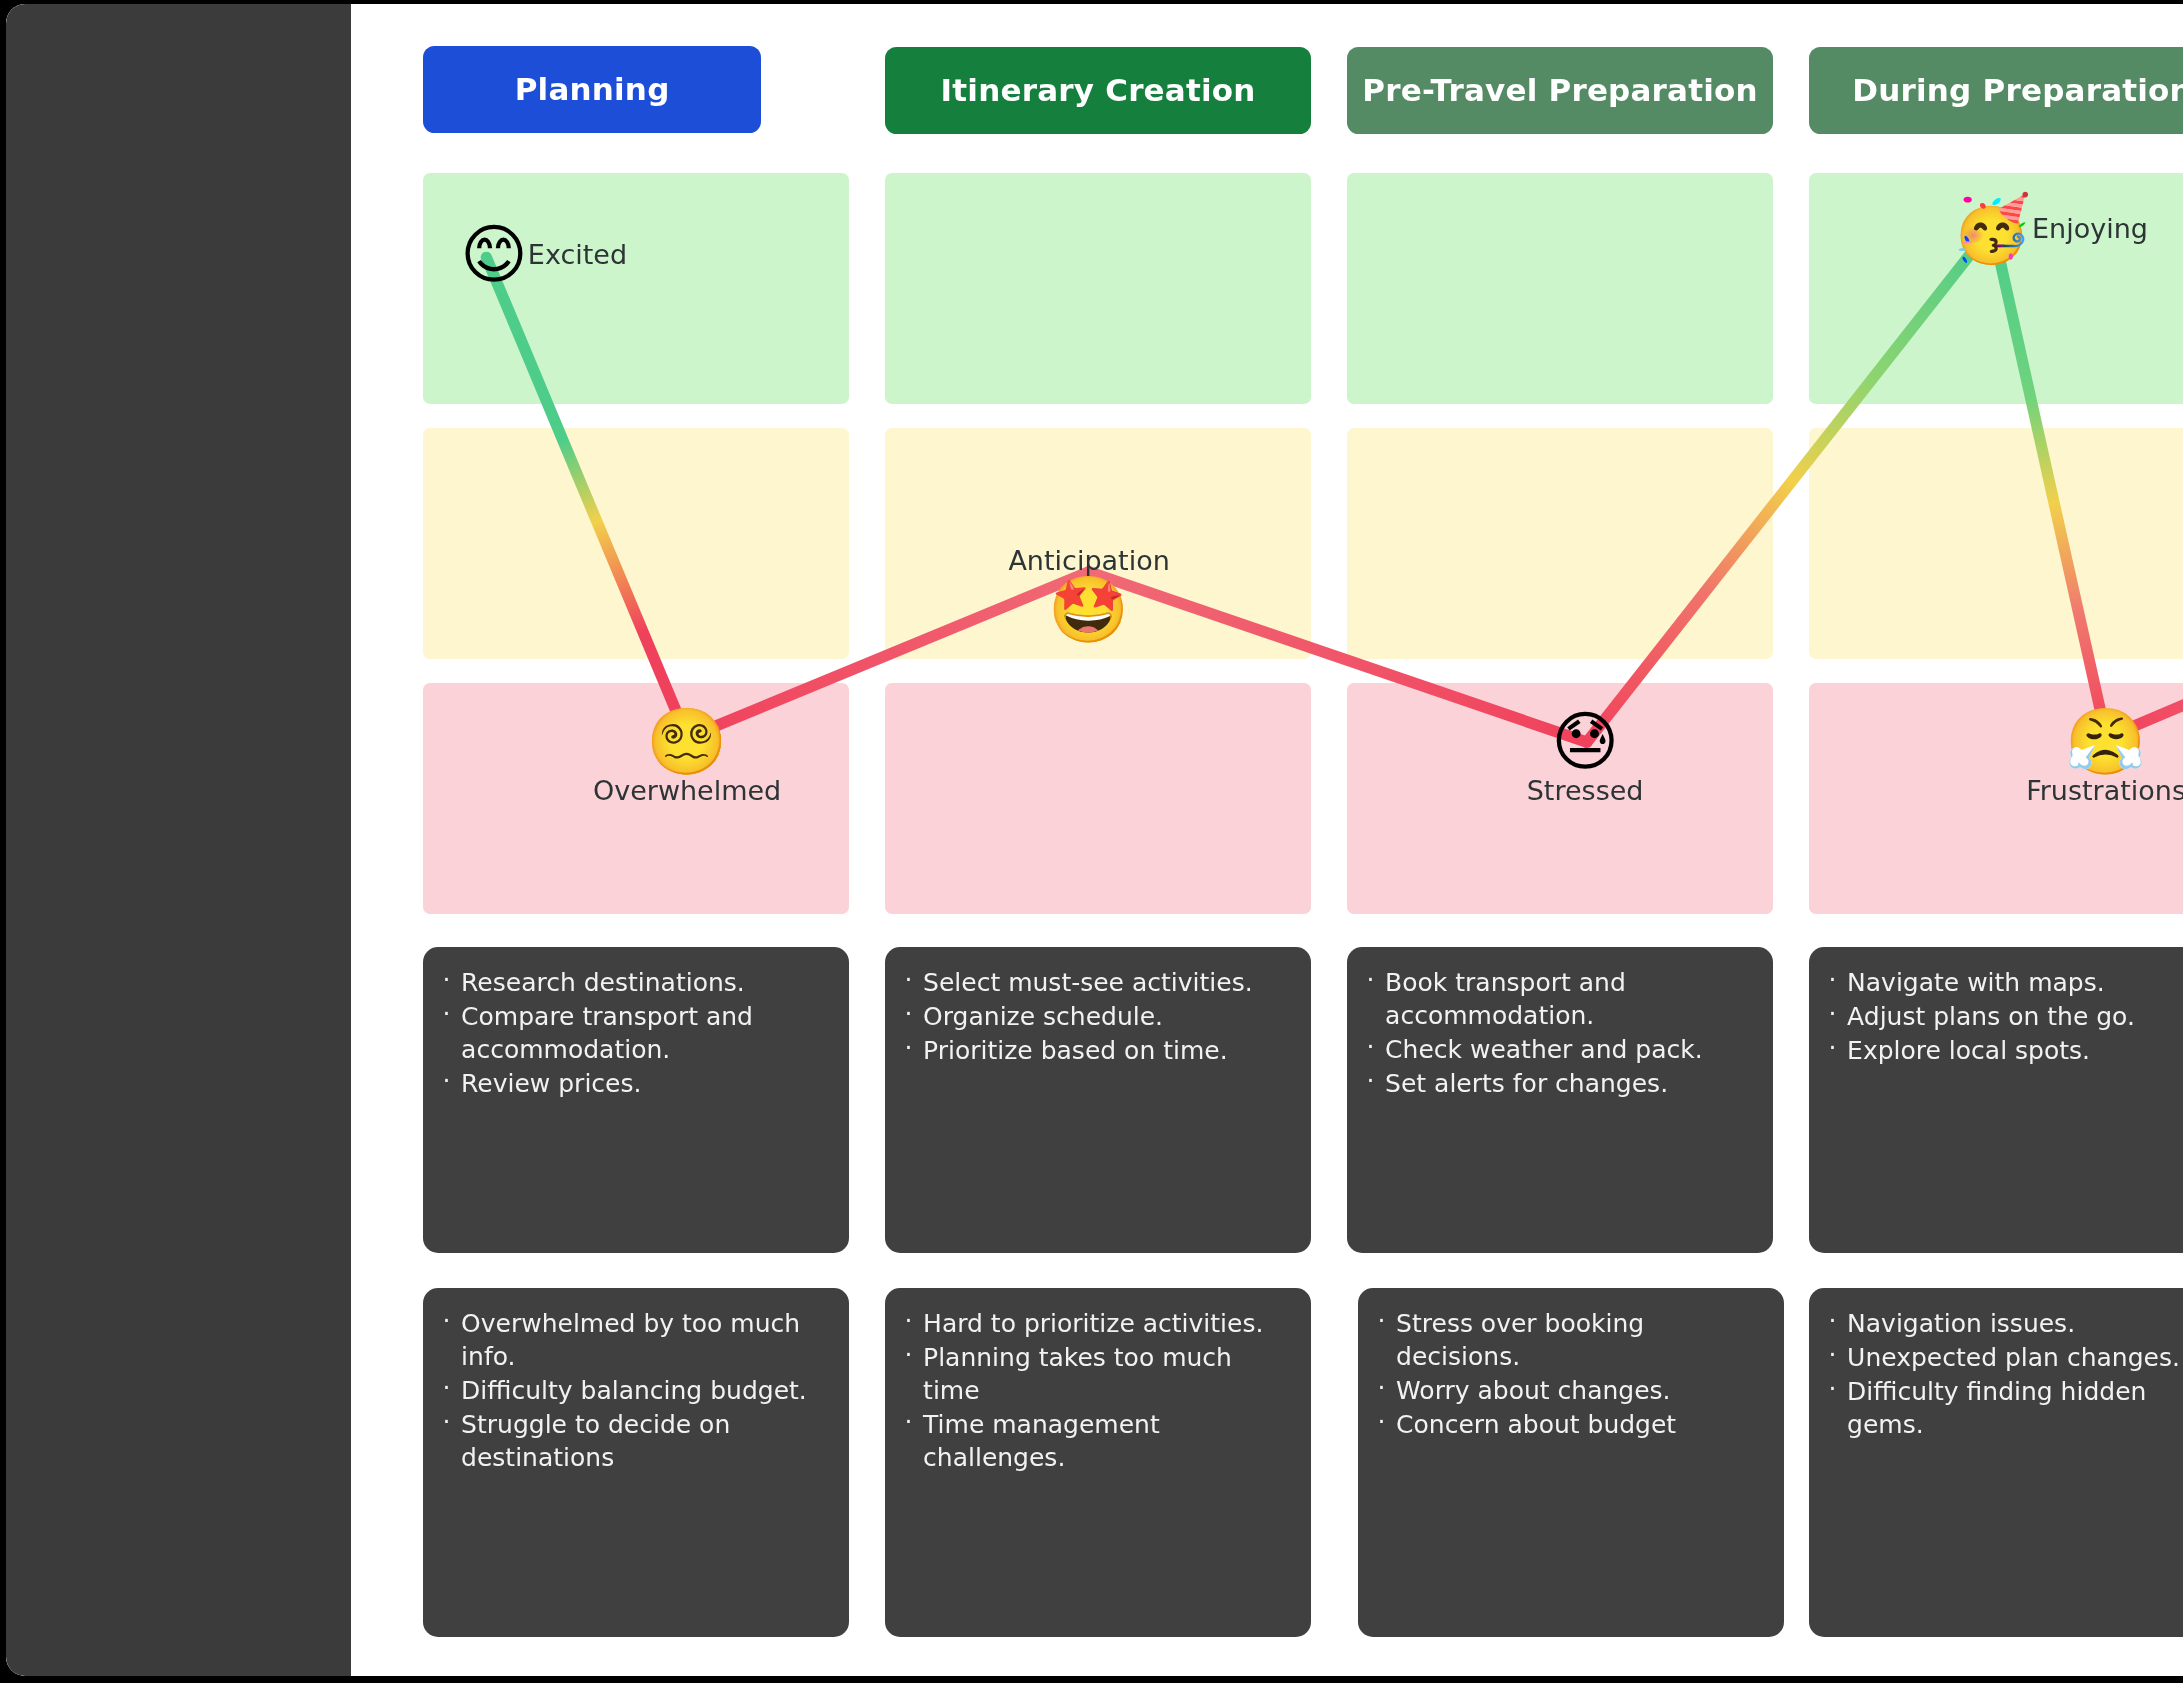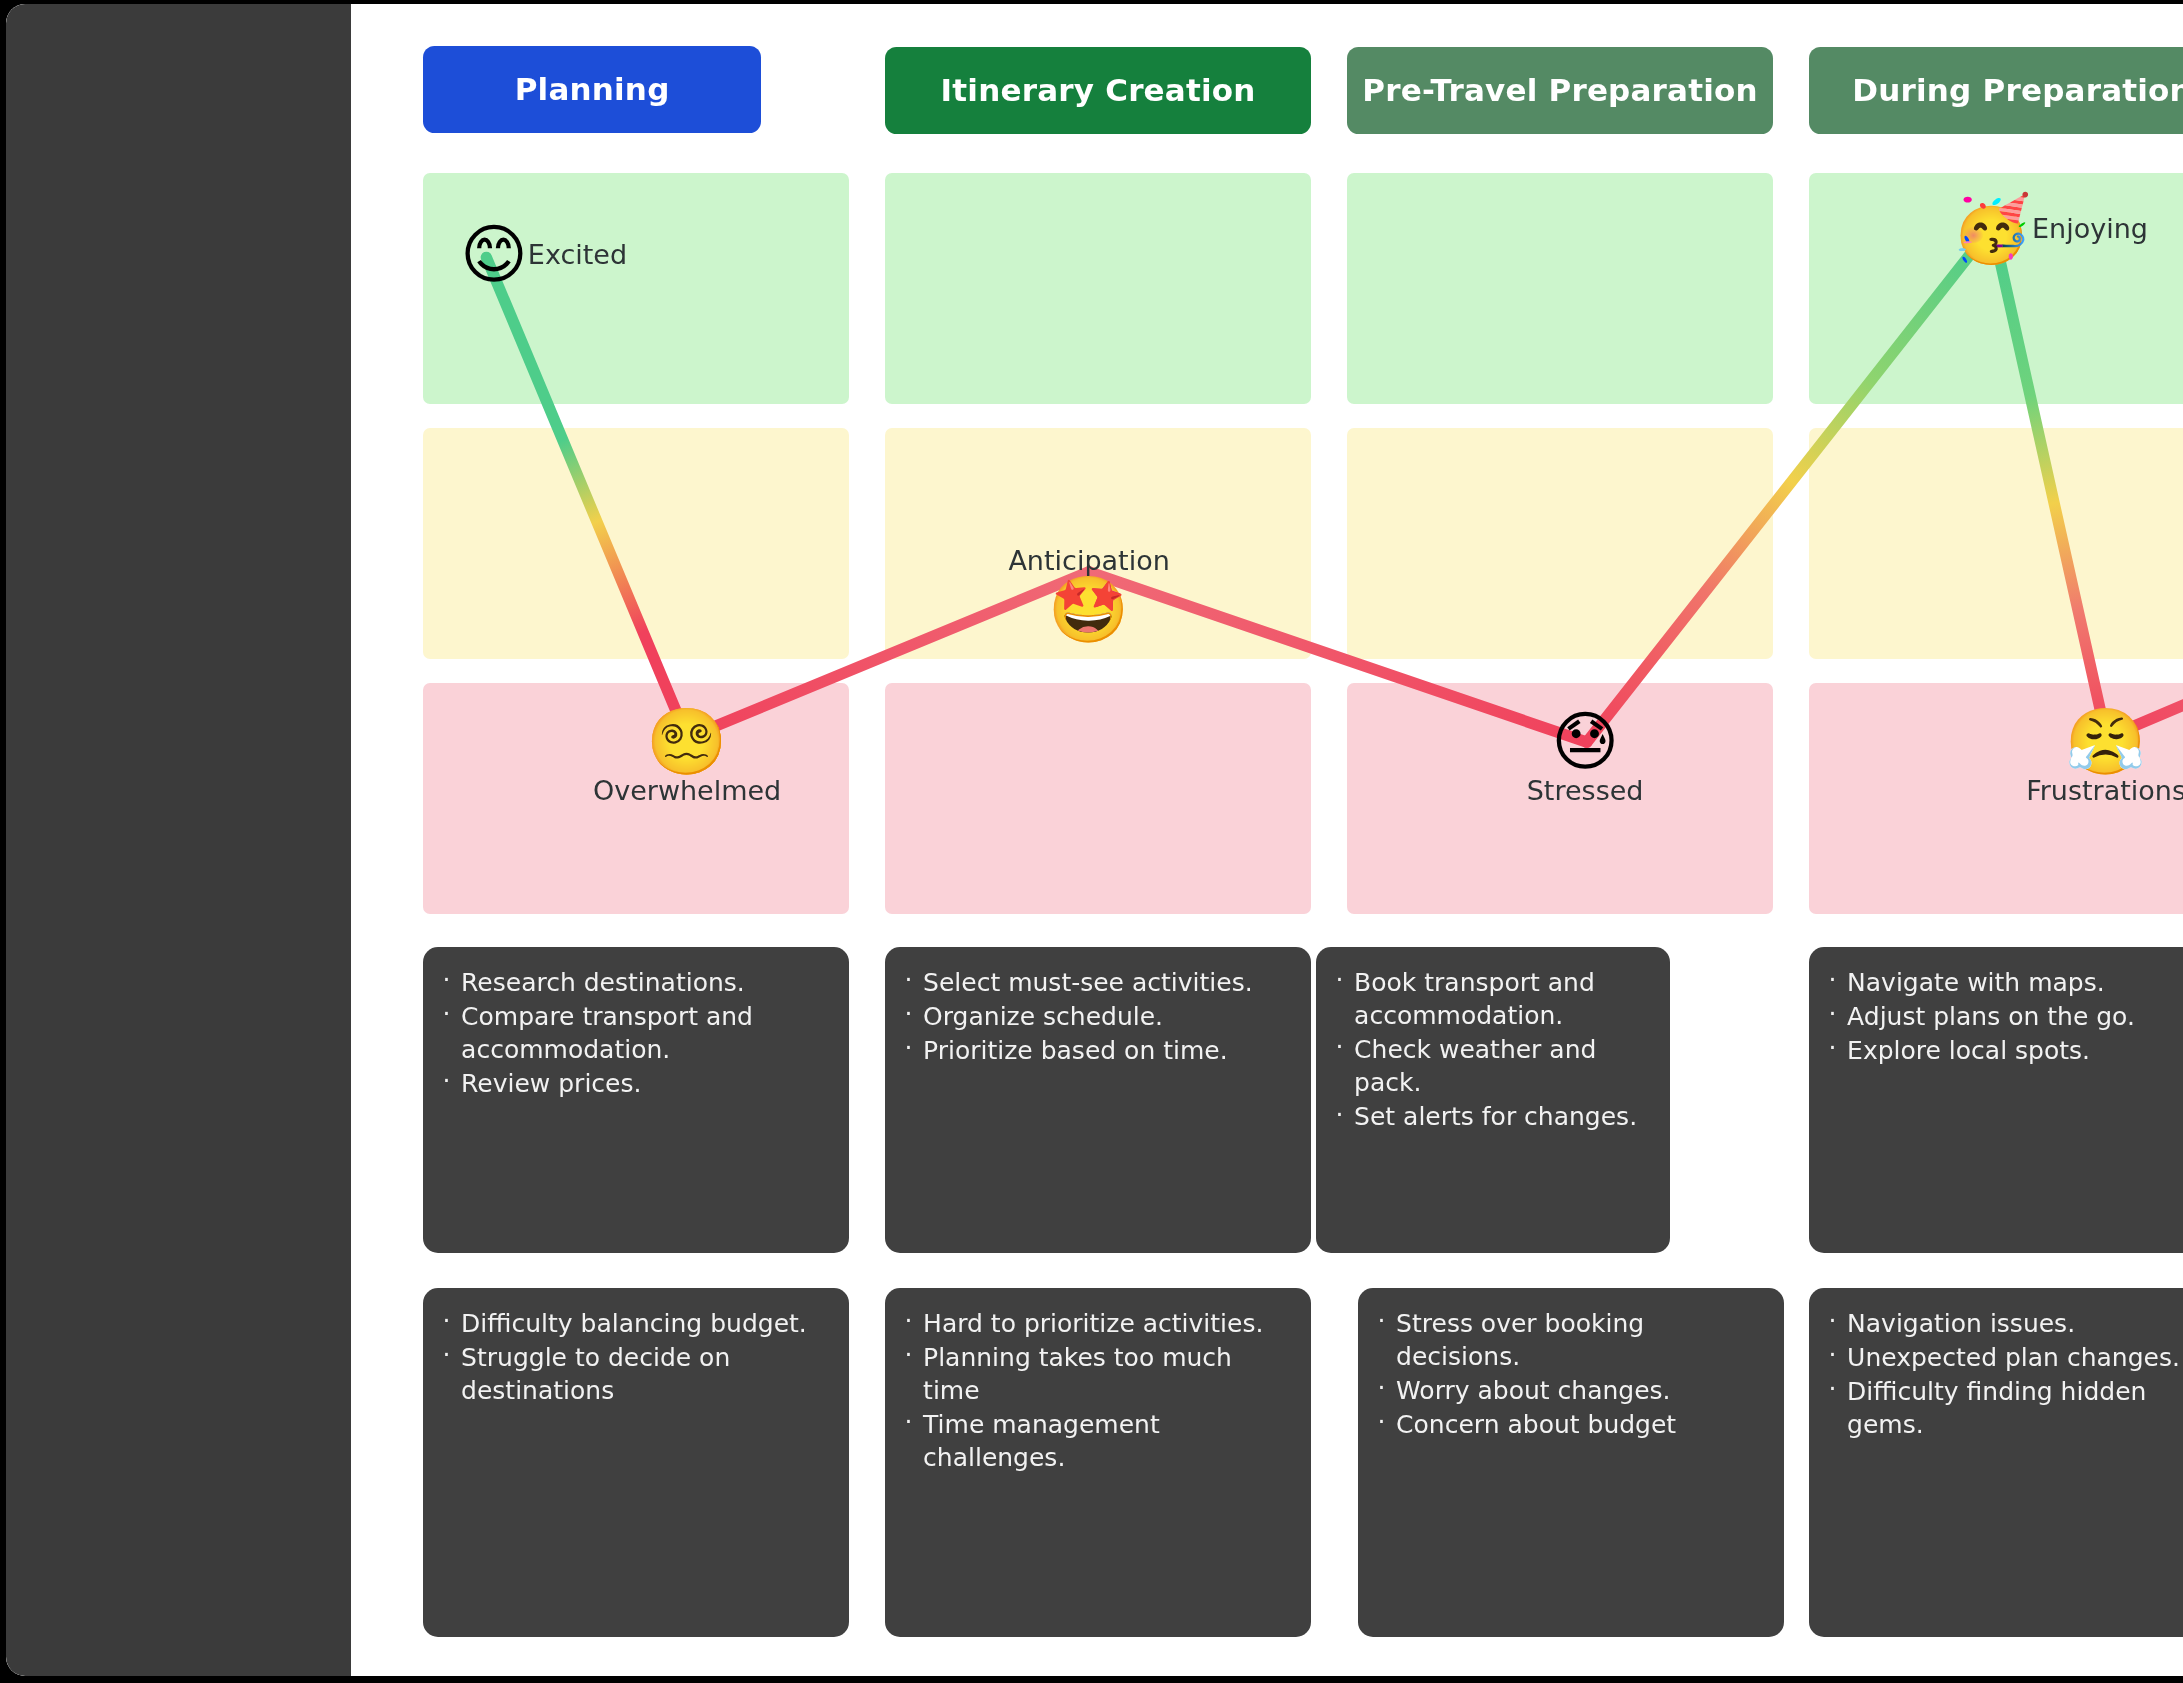--- a/index.html
+++ b/index.html
@@ -256,39 +256,40 @@
             <li>Review prices.</li>
           </ul>
         </div>
         <div class="info-card" style="left: 879px; top: 943px; width: 426px; height: 306px;">
           <ul>
             <li>Select must-see activities.</li>
             <li>Organize schedule.</li>
             <li>Prioritize based on time.</li>
           </ul>
         </div>
-        <div class="info-card" style="left: 1310px; top: 943px; width: 354px; height: 306px;">
+        <div class="info-card" style="left: 1341px; top: 943px; width: 426px; height: 306px;">
           <ul>
             <li>Book transport and accommodation.</li>
             <li>Check weather and pack.</li>
             <li>Set alerts for changes.</li>
           </ul>
         </div>
         <div class="info-card" style="left: 1803px; top: 943px; width: 426px; height: 306px;">
           <ul>
             <li>Navigate with maps.</li>
             <li>Adjust plans on the go.</li>
             <li>Explore local spots.</li>
           </ul>
         </div>
       </div>
 
     <div id="painpoints-row">
         <div class="info-card" style="left: 417px; top: 1284px; width: 426px; height: 349px;">
           <ul>
+            <li>Overwhelmed by too much info.</li>
             <li>Difficulty balancing budget.</li>
             <li>Struggle to decide on destinations</li>
           </ul>
         </div>
         <div class="info-card" style="left: 879px; top: 1284px; width: 426px; height: 349px;">
           <ul>
             <li>Hard to prioritize activities.</li>
             <li>Planning takes too much time</li>
             <li>Time management challenges.</li>
           </ul>

